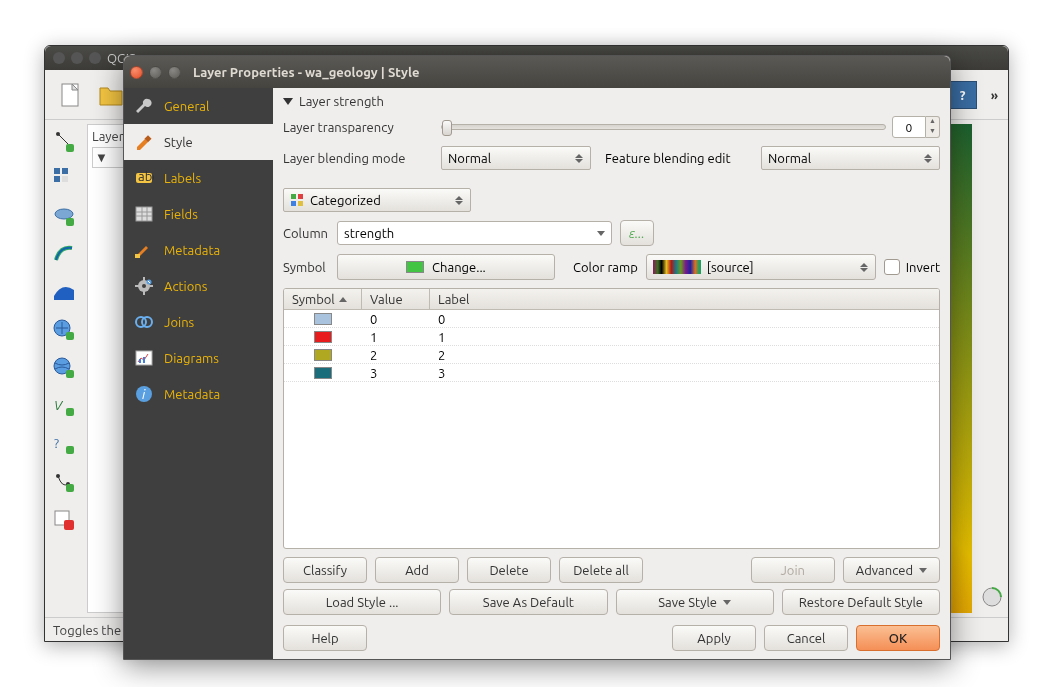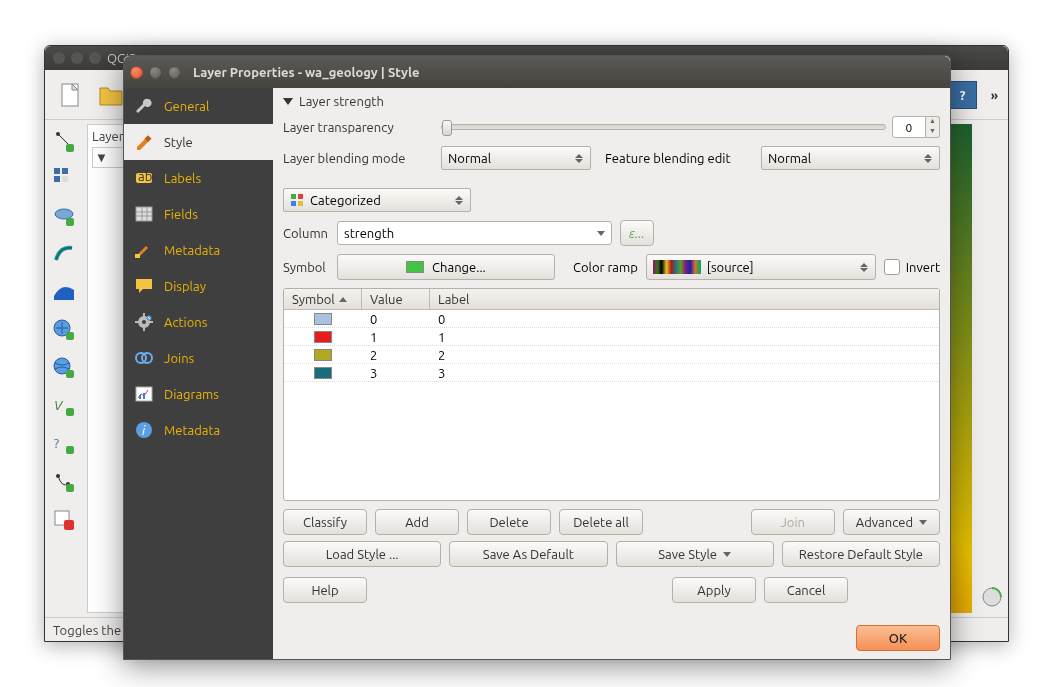--- a/index.html
+++ b/index.html
@@ -53,21 +53,21 @@
 
 .combo { height: 24px; background: linear-gradient(#fafaf8,#e4e1dc); border: 1px solid #b5b0a8; border-radius: 2px; display: flex; align-items: center; padding: 0 6px; position: relative; }
 .combo .drop { position:absolute; right:4px; width:14px; display:flex; flex-direction:column; align-items:center; gap:1px; }
 .combo .drop::before { content:""; border-left:4px solid transparent; border-right:4px solid transparent; border-bottom:4px solid #666; }
 .combo .drop::after { content:""; border-left:4px solid transparent; border-right:4px solid transparent; border-top:4px solid #666; }
 
 .combo-flat { height:24px; background:#fff; border:1px solid #b5b0a8; border-radius:3px; display:flex; align-items:center; padding:0 6px; position:relative;}
 .combo-flat .chev { position:absolute; right:6px; width:0;height:0;border-left:4px solid transparent;border-right:4px solid transparent;border-top:5px solid #666; }
 
 .btn { height: 26px; background: linear-gradient(#fafaf8,#e4e1dc); border: 1px solid #b5b0a8; border-radius: 4px; padding: 0 12px; display: inline-flex; align-items: center; justify-content: center; color: #333; cursor: pointer; }
-.btn.primary { background: linear-gradient(#fbbf93,#f58f57); border-color: #d96f2f; color: #222; font-weight: 500; margin-top: 48px; }
+.btn.primary { background: linear-gradient(#fbbf93,#f58f57); border-color: #d96f2f; color: #222; font-weight: 500; }
 .btn.disabled { color: #b0aaa0; }
 .iconbtn { width: 34px; height: 26px; background: linear-gradient(#fafaf8,#e4e1dc); border:1px solid #b5b0a8; border-radius:4px; display:inline-flex; align-items:center; justify-content:center; font-style:italic; color:#5a5; font-family:serif; font-size:15px; }
 
 .cat-combo { width: 188px; }
 
 .symbol-btn { height:26px; border:1px solid #b5b0a8; border-radius:3px; background:linear-gradient(#fafaf8,#e4e1dc); flex:1; display:flex; align-items:center; justify-content:center; gap:8px; max-width:235px; }
 .symbol-swatch { width:18px; height:12px; background:#43c543; border:1px solid #888; }
 
 .ramp-combo { flex:1; height:26px; border:1px solid #b5b0a8; border-radius:3px; background:linear-gradient(#fafaf8,#e4e1dc); display:flex; align-items:center; padding:0 6px; gap:6px; position:relative; }
 .ramp-preview { width:48px; height:14px; background: linear-gradient(90deg,#8b1a5a 0%, #3a6e1e 10%, #000 18%, #e6c020 28%, #b01818 38%, #1a7a8a 48%, #6b9a1e 58%, #7a1a8a 68%, #2020a0 78%, #e07020 88%, #20a060 96%);}
@@ -278,28 +278,20 @@
             <svg width="20" height="20">
               <path d="M4 14 l8-8 2 2 -8 8 z" fill="#e67e22"></path>
               <rect x="1" y="14" width="5" height="4" fill="#f4c542"></rect>
             </svg>
           </span>
         <span>Metadata</span>
       </div>
       <div class="side-item">
         <span class="side-icon">
             <svg width="20" height="20">
-              <path d="M2 3 h16 v10 h-9 l-4 4 v-4 h-3 z" fill="#f4c542"></path>
-            </svg>
-          </span>
-        <span>Display</span>
-      </div>
-      <div class="side-item">
-        <span class="side-icon">
-            <svg width="20" height="20">
               <circle cx="10" cy="10" r="6" fill="#bbb"></circle>
               <circle cx="10" cy="10" r="2" fill="#3f3f3f"></circle>
               <g fill="#bbb">
                 <rect x="9" y="1" width="2" height="4"></rect>
                 <rect x="9" y="15" width="2" height="4"></rect>
                 <rect x="1" y="9" width="4" height="2"></rect>
                 <rect x="15" y="9" width="4" height="2"></rect>
               </g>
               <circle cx="15" cy="6" r="2.5" fill="#5aa0e0"></circle>
               <path d="M14 5 l2 2" stroke="#fff"></path>

